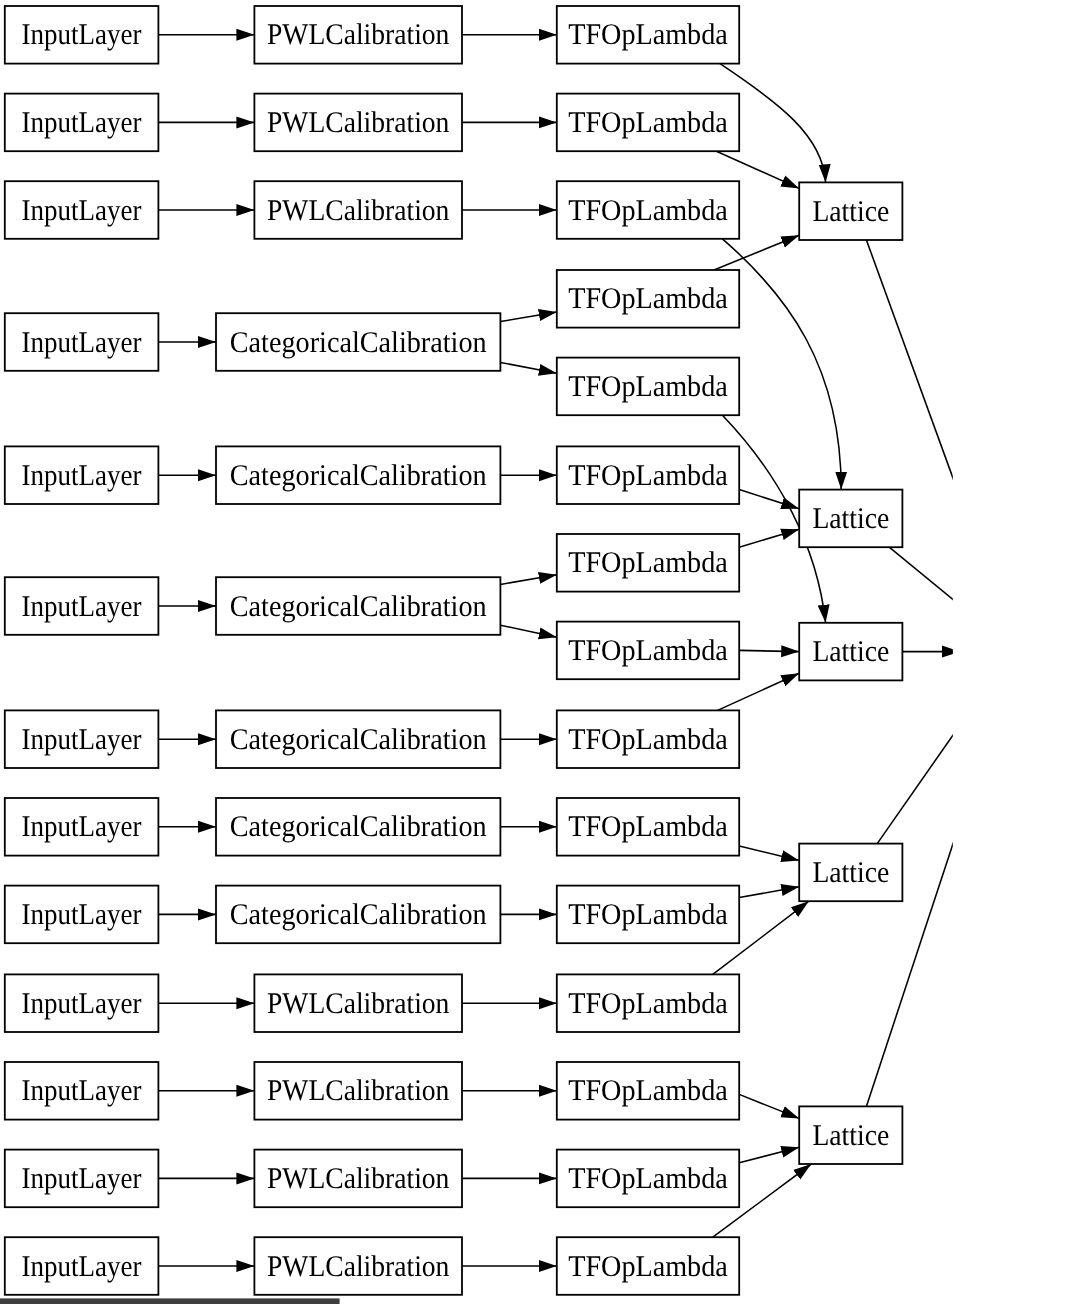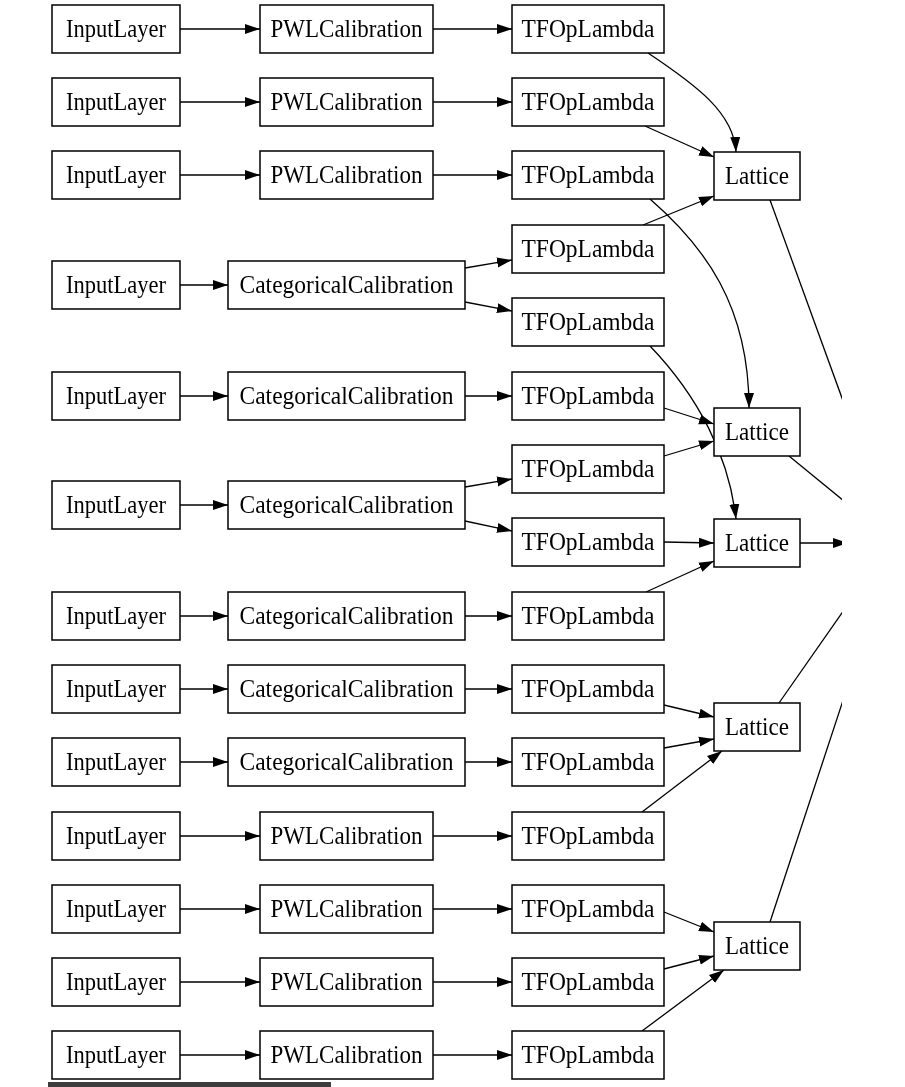--- a/index.html
+++ b/index.html
@@ -1,17 +1,17 @@
 <!DOCTYPE html>
 <html><head>
 <meta charset="utf-8">
 <style>
   html, body { margin: 0; padding: 0; background: #ffffff; }
   .stage { position: relative; width: 794px; height: 1087px; background: #ffffff; overflow: hidden;
-           font-family: "Liberation Serif", "DejaVu Serif", serif; margin-left: 48px; }
+           font-family: "Liberation Serif", "DejaVu Serif", serif; }
   svg { display: block; }
   svg text { font-family: "Liberation Serif", "DejaVu Serif", serif; font-size: 25px; }
   .footer-bar { position: absolute; left: 0; top: 1082px; width: 283px; height: 5px; background: #3d3d3d; }
 </style>
 </head>
 <body>
 
 <div class="stage">
   <svg id="graph" width="905" height="1087" viewBox="0 0 905 1087">
       <defs>

